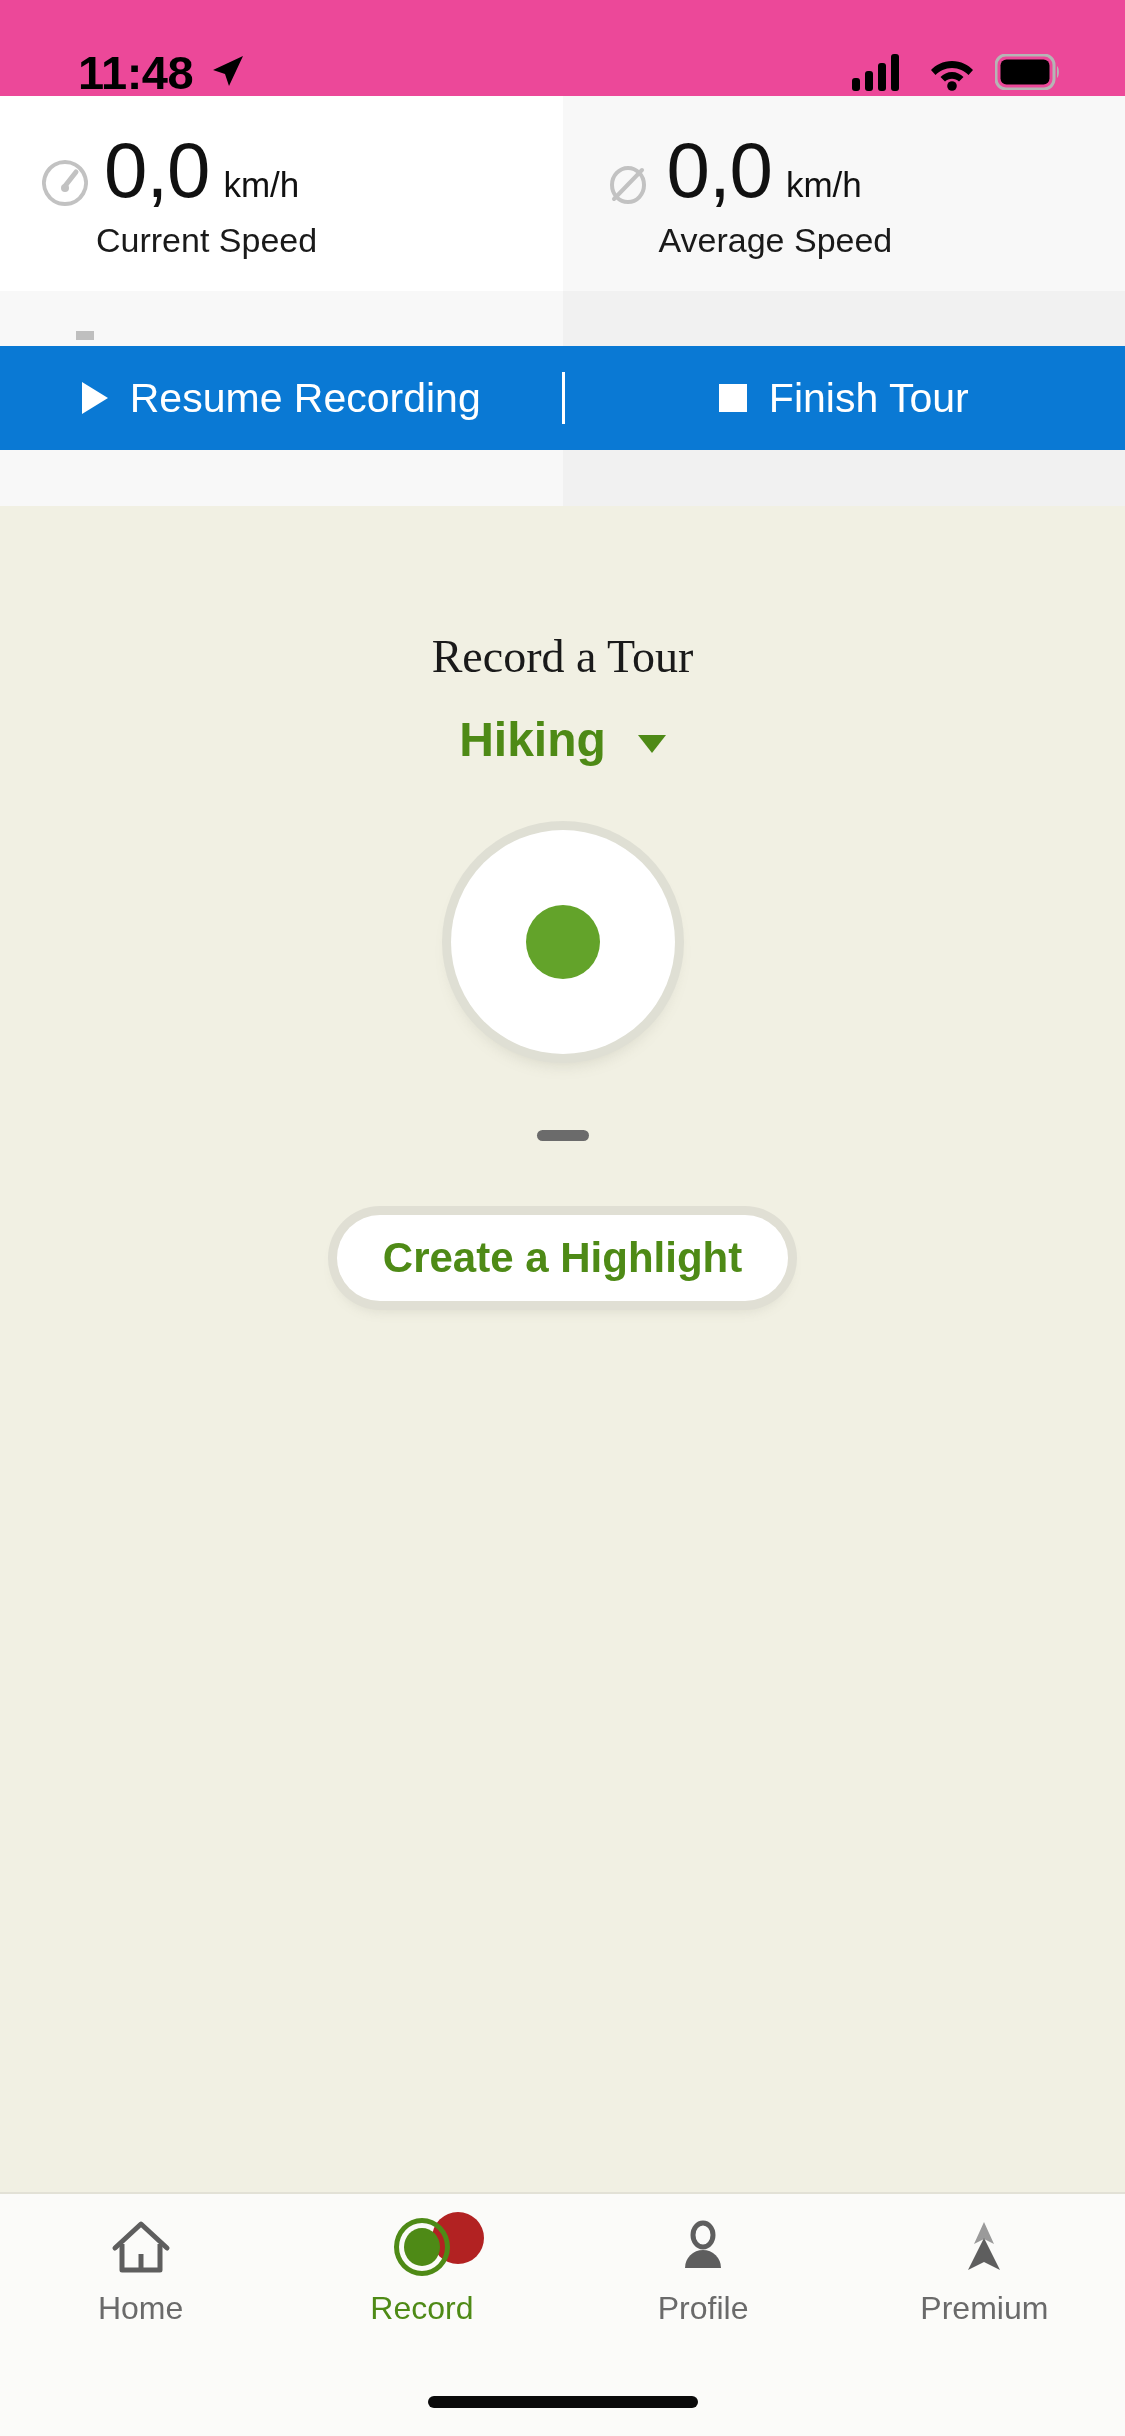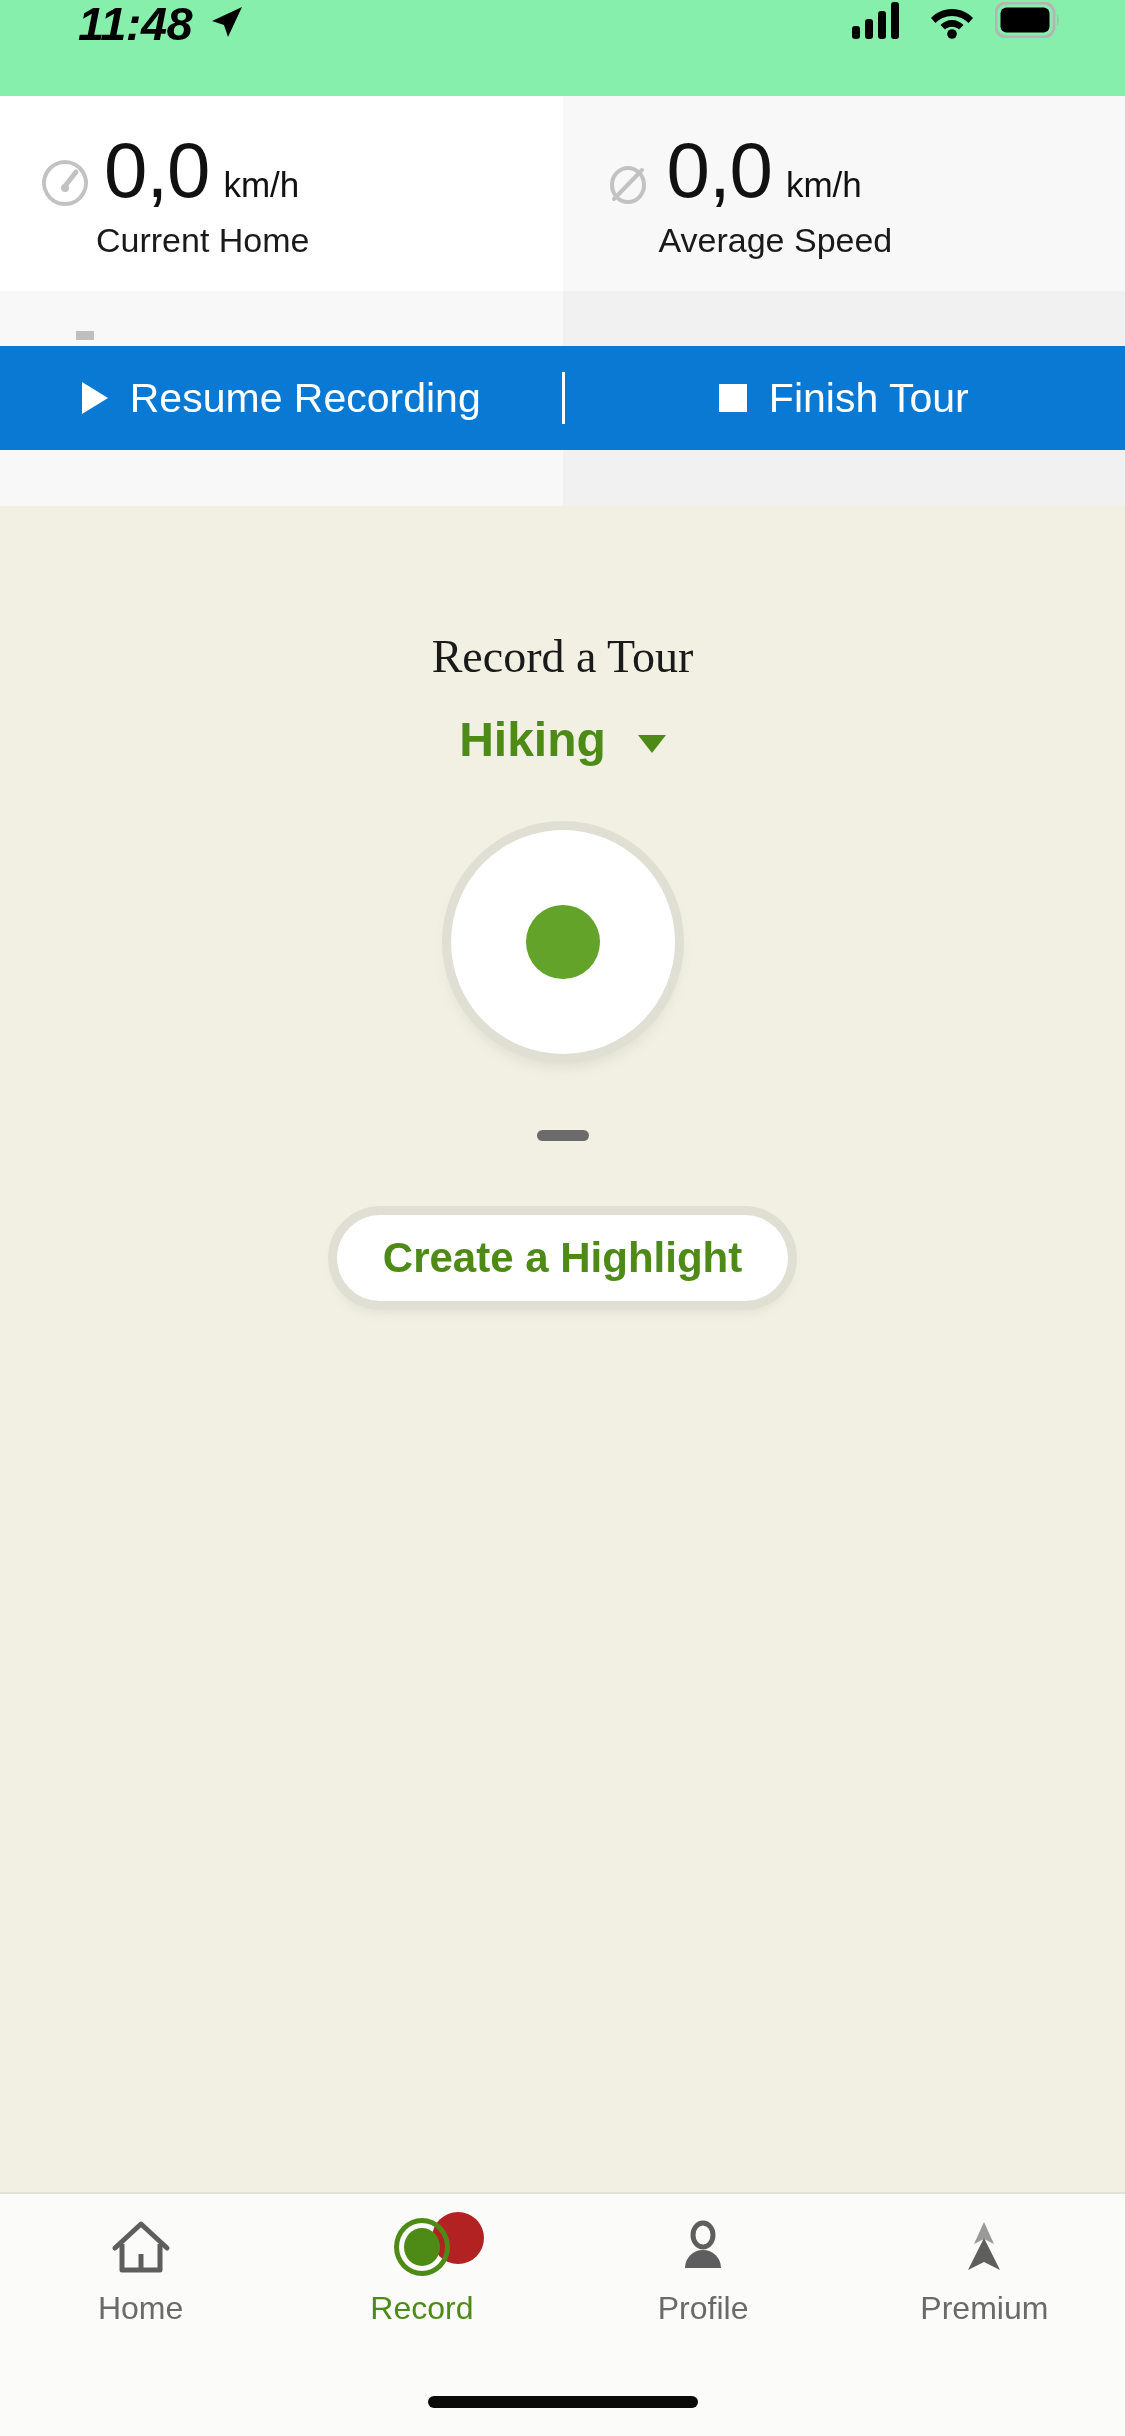--- a/index.html
+++ b/index.html
@@ -19,26 +19,25 @@
     background: #FFFFFF;
     display: flex;
     flex-direction: column;
   }
 
   
   .status-bar {
     position: relative;
     height: 96px;
     flex: 0 0 96px;
-    background: #86efac;
-    display: flex;
-    align-items: flex-start;
+    background: #ec4899;
+    display: flex;
+    align-items: flex-end;
     justify-content: space-between;
     padding: 0 54px 0 0;
-    font-style: italic;
   }
   .status-left {
     display: flex;
     align-items: center;
     gap: 14px;
     padding-left: 78px;
   }
   .status-time {
     font-size: 47px;
     font-weight: 600;
@@ -385,21 +384,21 @@
         <span class="stat-icon">
           <svg width="50" height="50" viewBox="0 0 50 50">
             <path d="M25 4 A21 21 0 1 1 24.99 4" fill="none" stroke="#C2C2C2" stroke-width="4"></path>
             <path d="M25 28 L36 14" stroke="#C2C2C2" stroke-width="5" stroke-linecap="round"></path>
             <circle cx="25" cy="30" r="4" fill="#C2C2C2"></circle>
           </svg>
         </span>
         <span class="stat-number">0,0</span>
         <span class="stat-unit">km/h</span>
       </div>
-      <div class="stat-label">Current Home</div>
+      <div class="stat-label">Current Speed</div>
     </div>
 
     <div class="stat-cell right">
       <div class="stat-value-row">
         <span class="stat-icon">
           <svg width="50" height="50" viewBox="0 0 50 50">
             <ellipse cx="25" cy="27" rx="16" ry="17" fill="none" stroke="#C2C2C2" stroke-width="4"></ellipse>
             <line x1="11" y1="41" x2="39" y2="12" stroke="#C2C2C2" stroke-width="4" stroke-linecap="round"></line>
           </svg>
         </span>

